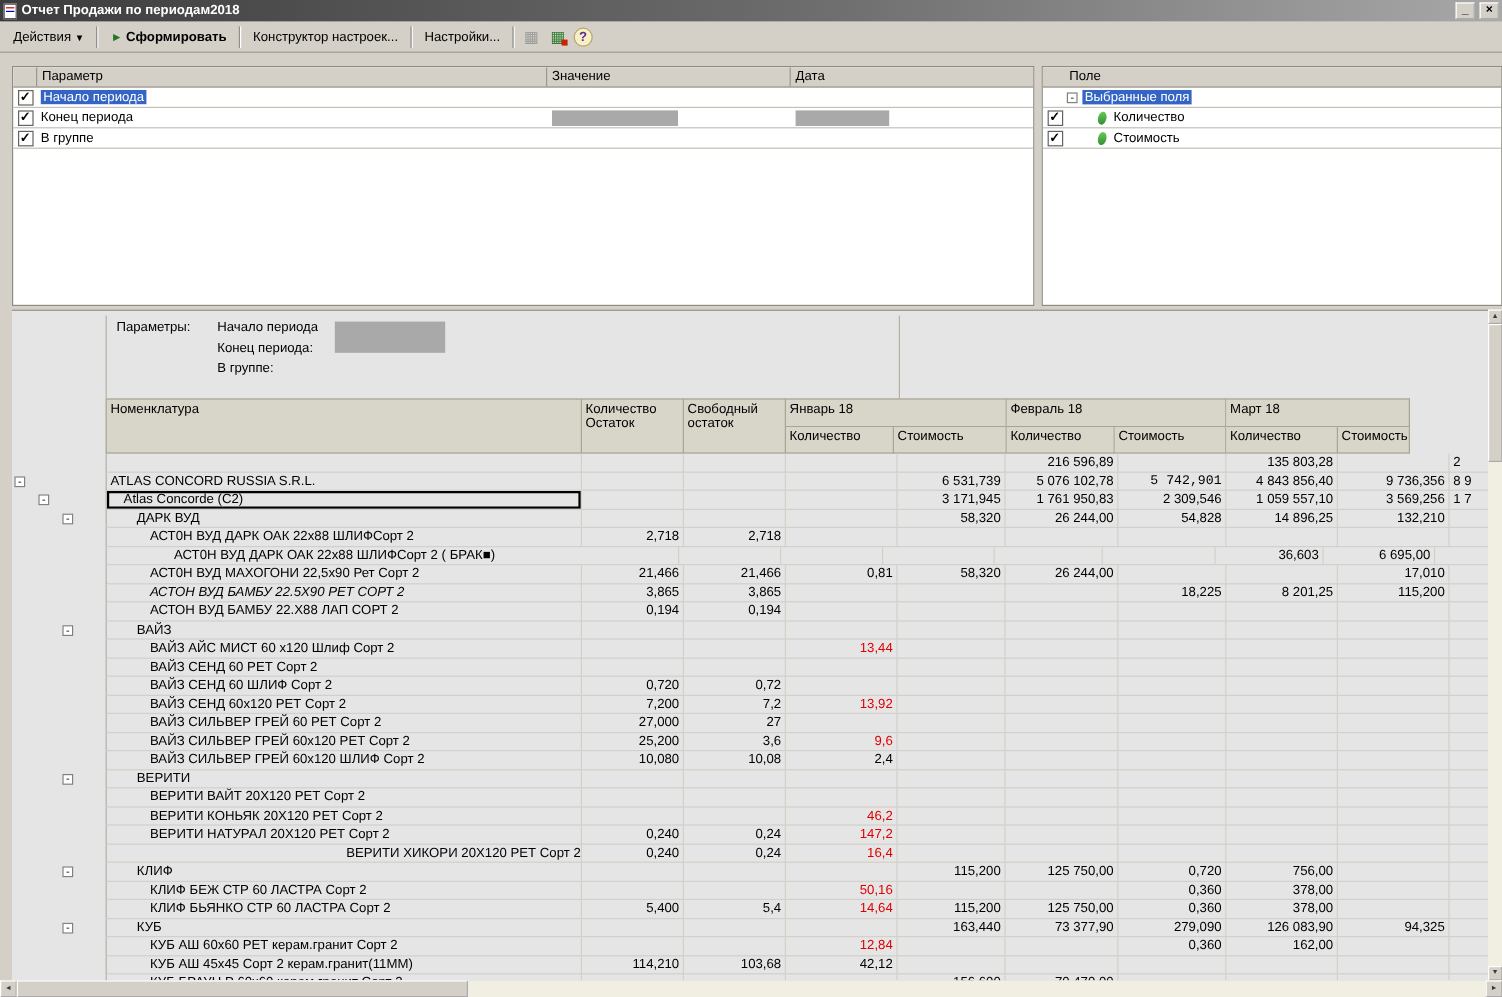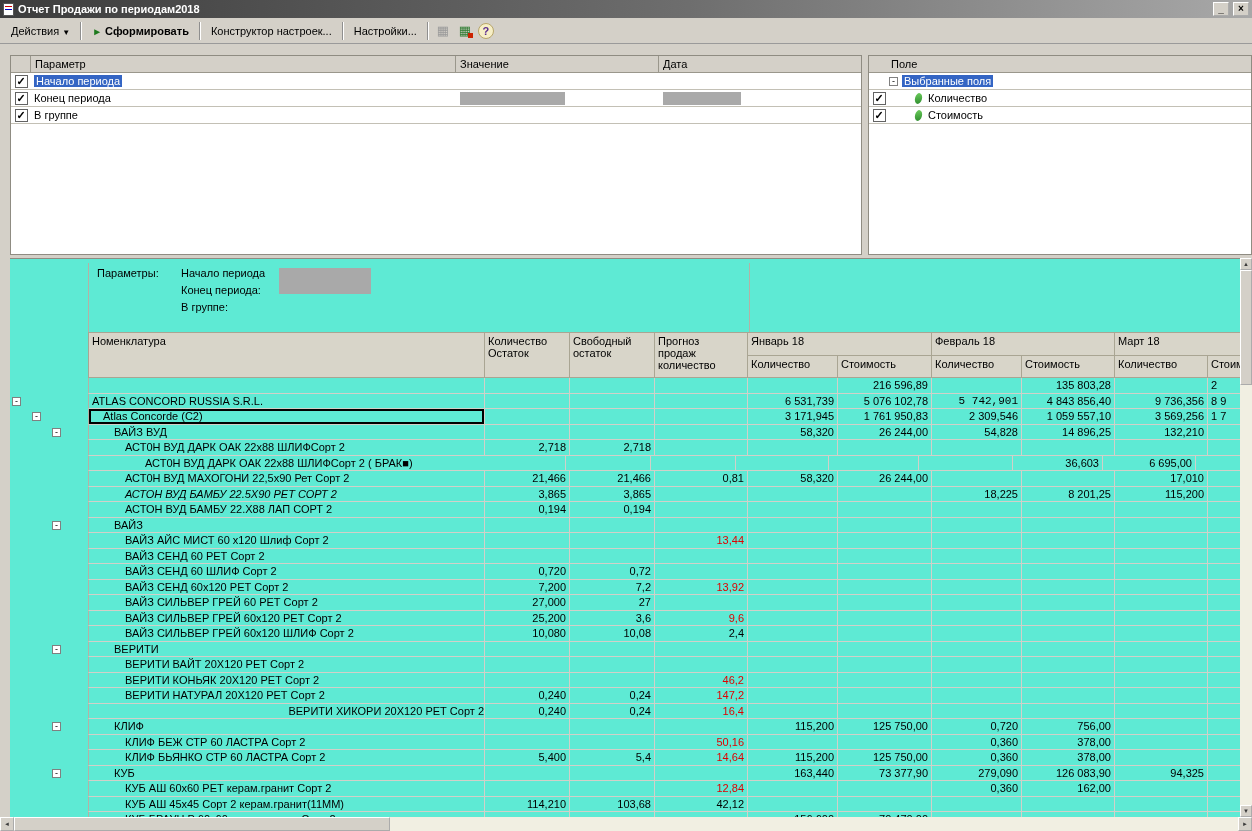--- a/index.html
+++ b/index.html
@@ -68,21 +68,21 @@
   .frow .fcb { width:20px; display:flex; justify-content:center; }
   .f-root-indent { width:18px; position:relative; }
   .leaf-icon { width:7px; height:11px; background:linear-gradient(160deg,#6fcf5f,#2c8a2c);
     border-radius:50% 50% 50% 50%; transform:rotate(14deg); margin:0 6px 0 8px; flex:0 0 auto;}
   .exp { position:absolute; top:3px; width:9px; height:9px; background:#fff; border:1px solid #808080;
     font-size:9px; line-height:7px; text-align:center; }
   .exp.inline { position:static; display:inline-block; margin-right:4px; flex:0 0 auto;}
   
   .report {
     position:absolute; left:10px; top:258px; width:1230px; height:559px;
-    background:#5eead4; border-top:1px solid #8f8c82; overflow:hidden;
+    background:#e5e5e5; border-top:1px solid #8f8c82; overflow:hidden;
   }
   .rparams {
     position:absolute; left:78px; top:4px; width:662px; height:69px;
     border-left:1px solid #b4b1a5; border-right:1px solid #b4b1a5;
     padding:3px 0 0 8px;
   }
   .rparams .plabel-col { position:absolute; left:8px; top:4px; }
   .rparams .pline { position:absolute; left:92px; white-space:nowrap; }
   .rp-redact { position:absolute; left:190px; top:5px; width:92px; height:26px; background:#a9a9a9; }
   .rhdr { position:absolute; left:0; top:73px; display:flex; }
@@ -226,23 +226,20 @@
       <div class="rp-redact"></div>
     </div>
 
     <div class="rhdr">
       <div class="hdr-gutter"></div>
       <div class="hcell hc-name">Номенклатура</div>
       <div class="hcell hc-ost">Количество
 Остаток</div>
       <div class="hcell hc-svob">Свободный
 остаток</div>
-      <div class="hcell hc-prog">Прогноз
-продаж
-количество</div>
       <div class="hdr-months">
         <div class="hm-row">
           <div class="hcell hm hm-jan">Январь 18</div>
           <div class="hcell hm hm-feb">Февраль 18</div>
           <div class="hcell hm hm-mar">Март 18</div>
         </div>
         <div class="hm-row">
           <div class="hcell hs hs-c1">Количество</div>
           <div class="hcell hs hs-c2">Стоимость</div>
           <div class="hcell hs hs-c3">Количество</div>
@@ -294,21 +291,21 @@
           <div class="rcell num" style="width: 94px;">1 761 950,83</div>
           <div class="rcell num" style="width: 90px;">2 309,546</div>
           <div class="rcell num" style="width: 93px;">1 059 557,10</div>
           <div class="rcell num" style="width: 93px;">3 569,256</div>
           <div class="rcell num clipleft" style="width: 60px;">1 7</div>
         </div>
         <div class="rrow">
           <div class="rgutter">
             <span class="exp" style="left: 42px;">-</span>
           </div>
-          <div class="rcell rname" style="width: 397px; padding-left: 25px;">ВАЙЗ ВУД</div>
+          <div class="rcell rname" style="width: 397px; padding-left: 25px;">ДАРК ВУД</div>
           <div class="rcell num" style="width: 85px;"></div>
           <div class="rcell num" style="width: 85px;"></div>
           <div class="rcell num" style="width: 93px;"></div>
           <div class="rcell num" style="width: 90px;">58,320</div>
           <div class="rcell num" style="width: 94px;">26 244,00</div>
           <div class="rcell num" style="width: 90px;">54,828</div>
           <div class="rcell num" style="width: 93px;">14 896,25</div>
           <div class="rcell num" style="width: 93px;">132,210</div>
           <div class="rcell num clipleft" style="width: 60px;"></div>
         </div>

